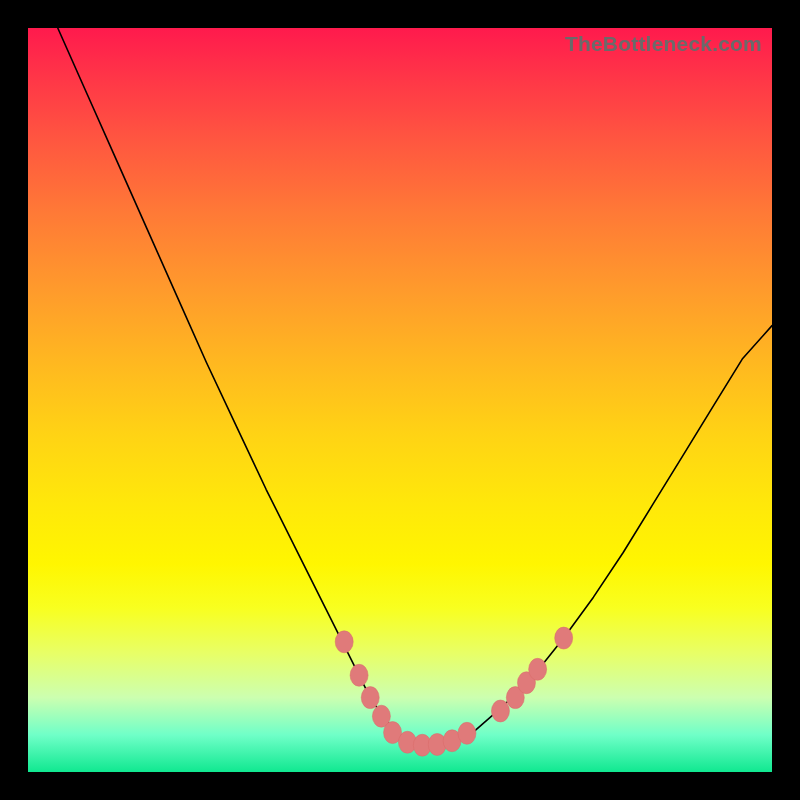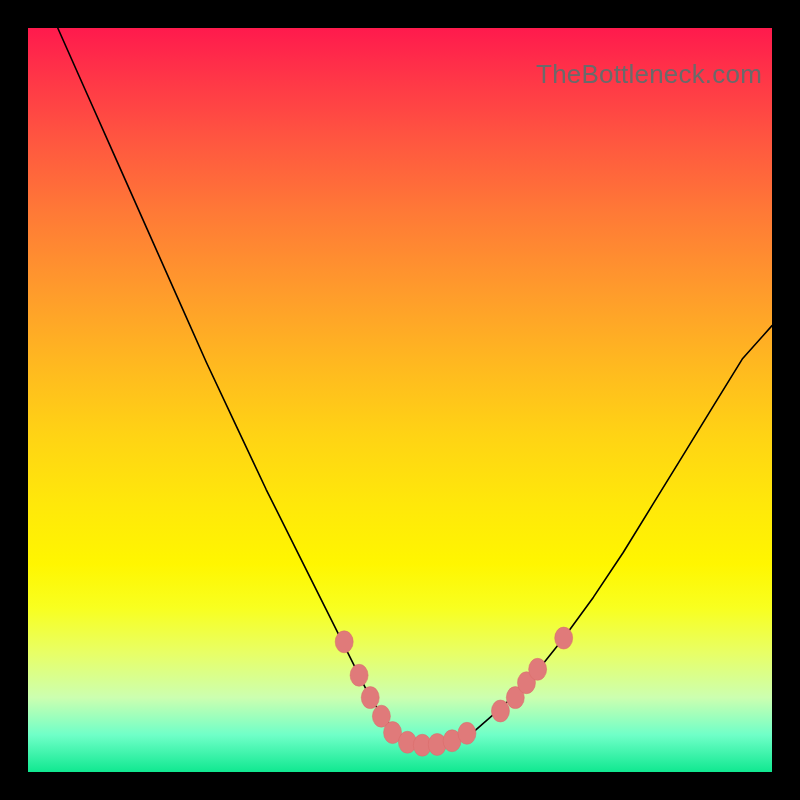--- a/index.html
+++ b/index.html
@@ -32,25 +32,24 @@
       #ccffb0 90%,
       #70ffc8 95%,
       #10e890 100%
     );
   }
   .watermark {
     position: absolute;
     top: 4px;
     right: 10px;
     color: #6a6a6a;
-    font-size: 26px;
-    font-weight: 400;
+    font-size: 21px;
+    font-weight: 700;
     letter-spacing: 0.2px;
     user-select: none;
-    margin-top: 27px;
   }
   svg.plot {
     position: absolute;
     left: 0;
     top: 0;
     width: 744px;
     height: 744px;
     overflow: visible;
   }
   .curve {

